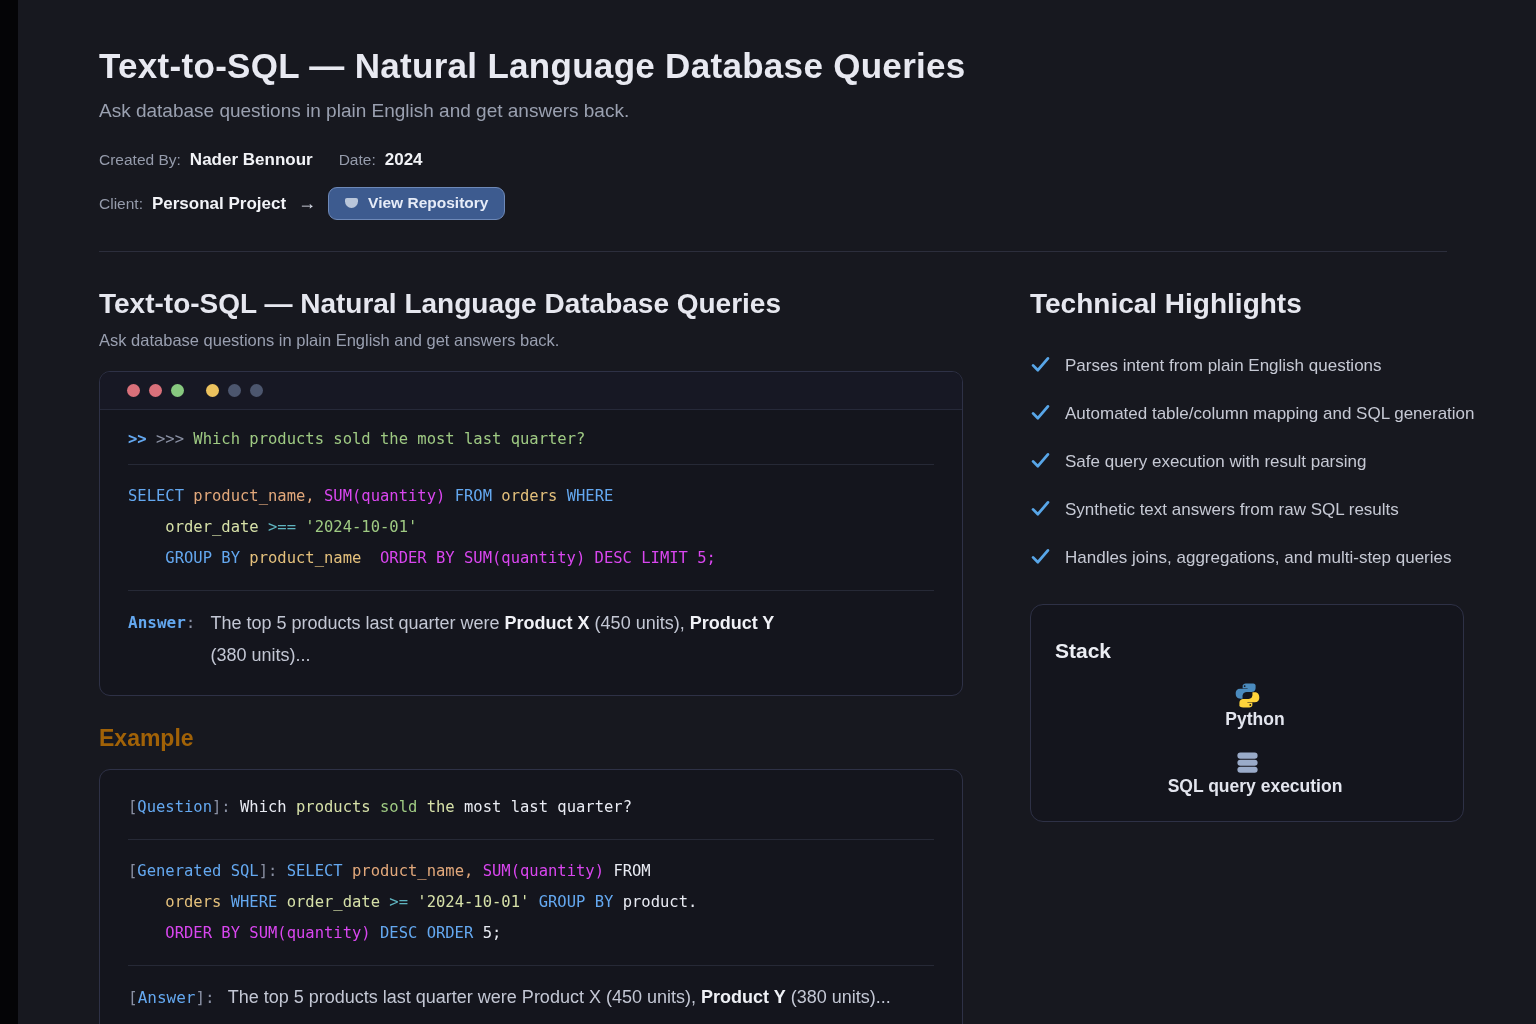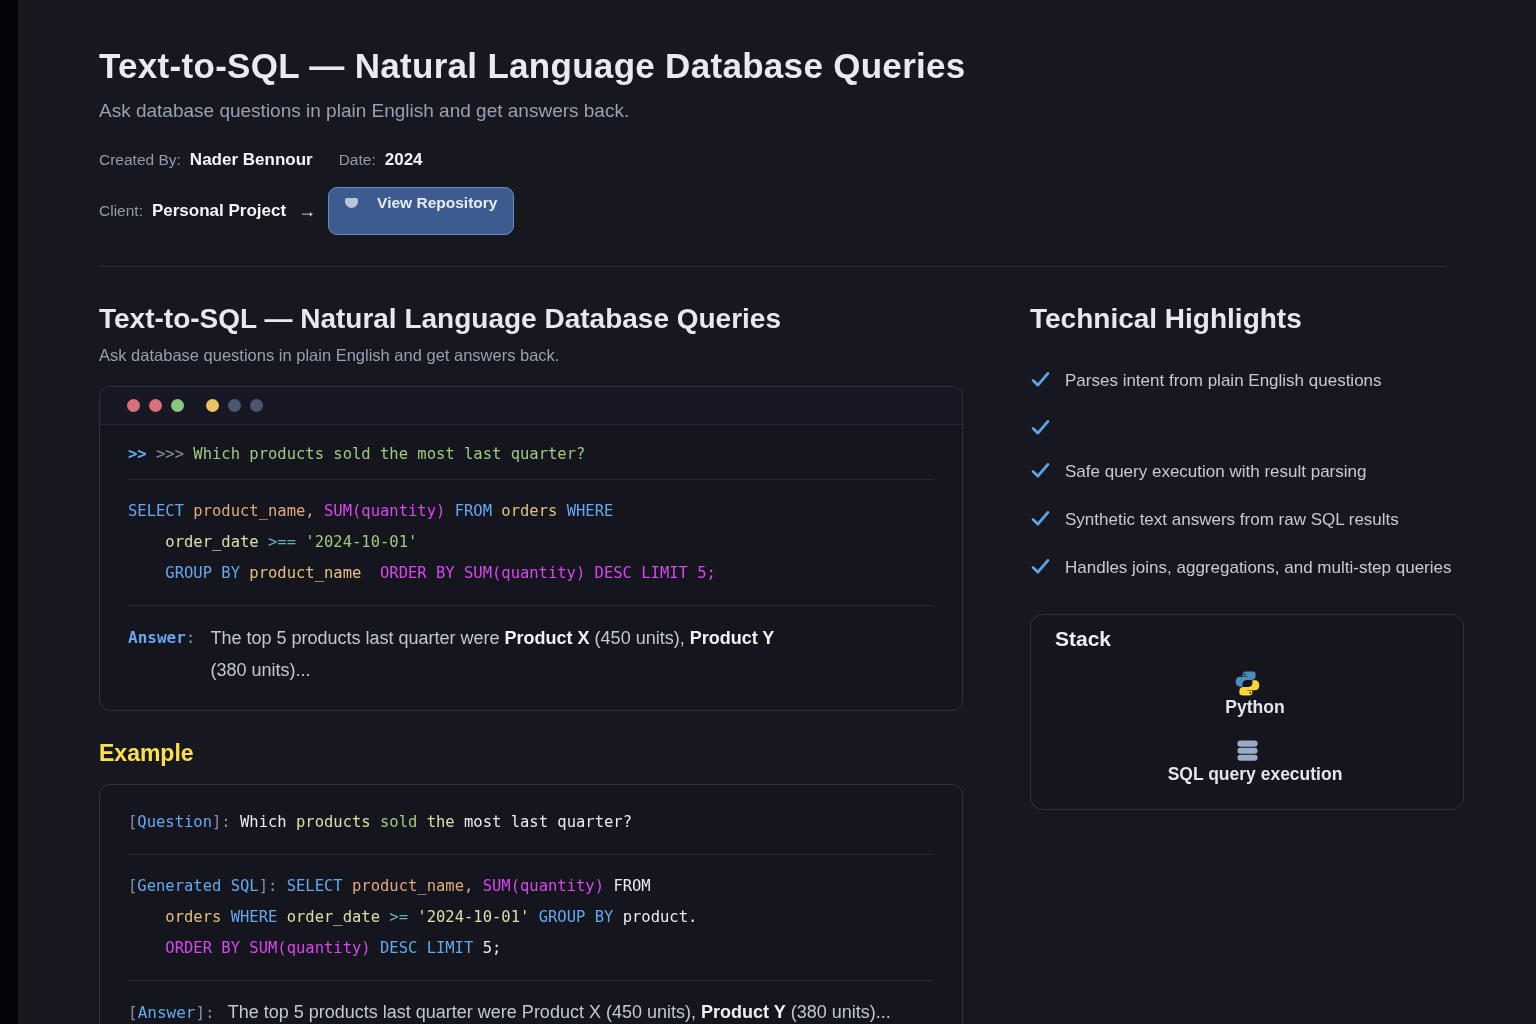--- a/index.html
+++ b/index.html
@@ -16,23 +16,23 @@
   
   .page-title { margin:0; font-size:35px; font-weight:700; letter-spacing:.3px; color:#e8e9f1; }
   .page-subtitle { margin-top:14px; font-size:19px; color:#9aa0b0; }
   .meta-row { margin-top:28px; display:flex; align-items:center; font-size:15.5px; color:#959bab; }
   .meta-label { color:#959bab; }
   .meta-value { font-size:17px; font-weight:700; color:#f2f3f7; margin-left:9px; }
   .meta-gap { width:26px; }
   .client-row { margin-top:17px; display:flex; align-items:center; font-size:15.5px; color:#959bab; }
   .arrow-icon { color:#dfe3ee; font-size:18px; font-weight:700; margin:0 12px 0 12px; }
   .repo-btn {
-    display:inline-flex; align-items:center; gap:19px;
+    display:inline-flex; align-items:center; gap:10px;
     background:#3d5b8f; border:1.5px solid #6e89b8; border-radius:9px;
-    padding:6px 16px 22px; color:#e6ecf8; font-size:15.5px; font-weight:600;
+    padding:6px 16px 7px; color:#e6ecf8; font-size:15.5px; font-weight:600;
     cursor:pointer; font-family:"Liberation Sans",sans-serif;
   }
   .repo-icon { width:13px; height:10px; background:#b9c6da; border-radius:2px 2px 7px 7px; }
   .divider { border:none; border-top:1px solid #2c2e3c; margin:31px 0 0; width:1348px; }
 
   
   .columns { display:flex; margin-top:36px; }
   .main-col { width:864px; flex:none; }
   .aside { margin-left:67px; width:482px; flex:none; }
 
@@ -63,33 +63,33 @@
   .tk-bold  { font-weight:700; }
 
   .answer-row { display:flex; margin-top:4px; }
   .answer-label { font-family:"DejaVu Sans Mono", monospace; font-size:16px; line-height:32px; flex:none; }
   .answer-text { margin-left:15px; max-width:598px; font-size:18px; line-height:32px; color:#c3c7d4; }
   .at-light { color:#c3c7d4; }
   .at-bold  { color:#f0f1f6; font-weight:700; }
   .at-semi  { color:#eef0f5; font-weight:600; }
 
   
-  .example-title { margin:29px 0 0; font-size:23px; font-weight:700; color:#fde047; }
+  .example-title { margin:29px 0 0; font-size:23px; font-weight:700; color:#a16207; }
   .example-box { margin-top:17px; border:1px solid #2e3146; border-radius:11px; background:#14151d; padding:22px 28px 26px; min-height:240px; }
   .ex-answer-row { display:flex; margin-top:2px; }
   .ex-answer-label { font-family:"DejaVu Sans Mono", monospace; font-size:16px; line-height:31px; flex:none; }
   .ex-answer-text { margin-left:13px; max-width:690px; font-size:18px; line-height:31px; color:#c3c7d4; }
 
   
   .hl-list { list-style:none; margin:31px 0 0; padding:0; }
   .hl-item { display:flex; align-items:flex-start; margin-bottom:19px; }
   .hl-check { width:21px; height:21px; flex:none; margin-top:3px; }
   .hl-text { margin-left:14px; font-size:17px; line-height:29px; color:#c6c9d4; max-width:452px; }
 
-  .stack-card { margin-top:32px; width:434px; border:1px solid #2e3146; border-radius:13px; background:#14151d; padding:12px 24px 24px; }
+  .stack-card { margin-top:32px; width:434px; border:1px solid #2e3146; border-radius:13px; background:#14151d; padding:34px 24px 24px; }
   .stack-title { font-size:21px; font-weight:700; color:#eceef4; }
   .stack-item { display:flex; align-items:center; margin-top:19px;flex-direction:column; }
   .stack-item:first-of-type { margin-top:16px; }
   .stack-icon { width:27px; height:27px; flex:none; display:flex; align-items:center; justify-content:center; }
   .stack-icon svg { width:27px; height:27px; }
   .stack-label { margin-left:16px; font-size:17.5px; font-weight:600; color:#e3e5ee; }
 </style>
 </head>
 <body>
 
@@ -148,21 +148,21 @@
           </div>
         </div>
       </div>
 
       <h3 class="example-title">Example</h3>
       <div class="example-box">
         <div class="code"><span class="tk-gray">[</span><span class="tk-blue">Question</span><span class="tk-gray">]</span><span class="tk-gray">: </span><span class="tk-white">Which </span><span class="tk-lime">products </span><span class="tk-green">sold </span><span class="tk-lime">the </span><span class="tk-white">most last quarter?</span></div>
         <hr class="inner-sep">
         <div class="code"><span class="tk-gray">[</span><span class="tk-blue">Generated SQL</span><span class="tk-gray">]</span><span class="tk-gray">: </span><span class="tk-blue">SELECT</span><span> </span><span class="tk-orange">product_name,</span><span> </span><span class="tk-light">SUM(quantity)</span><span> </span><span class="tk-white">FROM</span></div>
         <div class="code"><span class="tk-yellow">    orders </span><span class="tk-blue">WHERE</span><span> </span><span class="tk-lime">order_date </span><span class="tk-teal">&gt;= </span><span class="tk-lime">'2024-10-01'</span><span> </span><span class="tk-blue">GROUP BY</span><span> </span><span class="tk-white">product.</span></div>
-        <div class="code"><span class="tk-light">    ORDER BY SUM(quantity) </span><span class="tk-blue">DESC LIMIT</span><span> </span><span class="tk-white">5;</span></div>
+        <div class="code"><span class="tk-light">    ORDER BY SUM(quantity) </span><span class="tk-blue">DESC ORDER</span><span> </span><span class="tk-white">5;</span></div>
         <hr class="inner-sep">
         <div class="ex-answer-row">
           <span class="ex-answer-label"><span class="tk-gray">[</span><span class="tk-blue">Answer</span><span class="tk-gray">]</span><span class="tk-gray">:</span></span>
           <div class="ex-answer-text"><span class="at-light">The top 5 products last quarter were Product X (450 units), </span><span class="at-semi">Product Y</span><span class="at-light"> (380 units)...</span></div>
         </div>
       </div>
     </div>
 
     <div class="aside">
       <h2 class="section-title">Technical Highlights</h2>
@@ -175,20 +175,21 @@
               </svg>
           </span>
           <span class="hl-text">Parses intent from plain English questions</span>
         </li>
         <li class="hl-item">
           <span class="hl-check">
             <svg viewBox="0 0 24 24">
                 <path d="M3.5 13l5.5 5.5L20.5 5" stroke="#58a6e8" stroke-width="3.2" fill="none" stroke-linecap="round" stroke-linejoin="round"></path>
               </svg>
           </span>
+          <span class="hl-text">Automated table/column mapping and SQL generation</span>
         </li>
         <li class="hl-item">
           <span class="hl-check">
             <svg viewBox="0 0 24 24">
                 <path d="M3.5 13l5.5 5.5L20.5 5" stroke="#58a6e8" stroke-width="3.2" fill="none" stroke-linecap="round" stroke-linejoin="round"></path>
               </svg>
           </span>
           <span class="hl-text">Safe query execution with result parsing</span>
         </li>
         <li class="hl-item">

